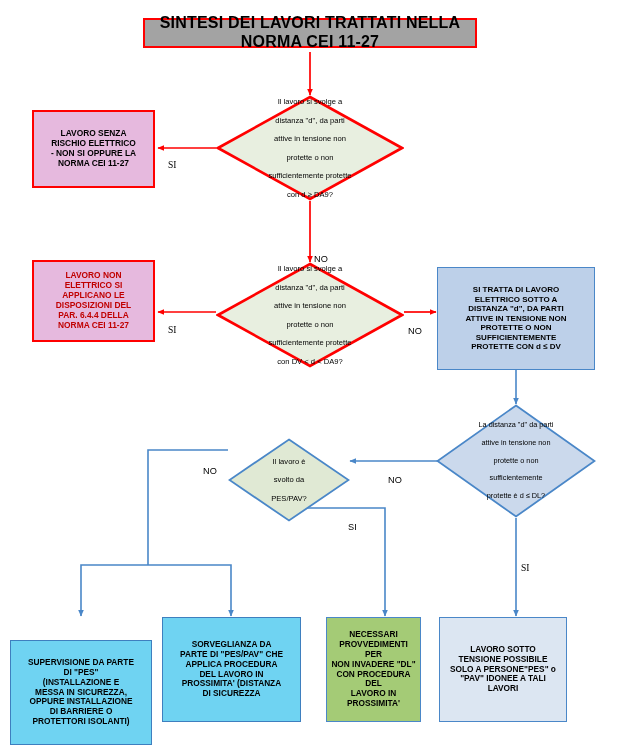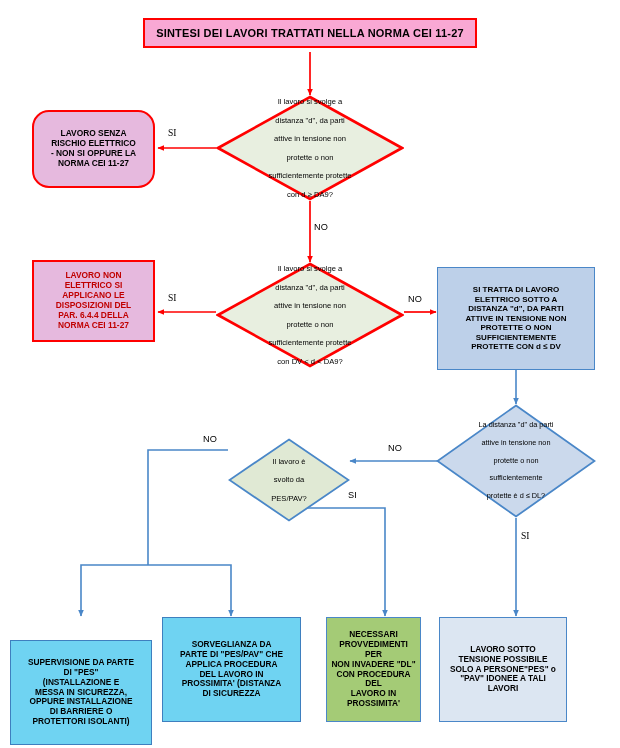--- a/index.html
+++ b/index.html
@@ -9,30 +9,30 @@
     font-family:"Liberation Sans", sans-serif;
     position:relative;
     overflow:hidden;
   }
   #canvas{position:absolute;left:0;top:0;width:620px;height:748px;}
   .node{position:absolute;box-sizing:border-box;display:flex;align-items:center;justify-content:center;text-align:center;}
   .node .txt{display:block;width:100%;padding:2px 4px;line-height:1.18;}
 
   
   .title-box{
-    background:#f9a8d4;border:2px solid #FF0000;
-    color:#000000;font-size:11px;font-weight:bold;letter-spacing:.2px;
+    background:#a3a3a3;border:2px solid #FF0000;
+    color:#000000;font-size:16px;font-weight:bold;letter-spacing:.2px;
   }
 
   
   .pink-box{
     background:#E6B9DE;border:2.5px solid #FF0000;
     font-size:8.4px;font-weight:bold;line-height:1.3;
   }
-  .pink-box.black-text{color:#000000;border-radius:17px;}
+  .pink-box.black-text{color:#000000;}
   .pink-box.red-text{color:#C00000;}
 
   
   .diamond{position:absolute;}
   .diamond .dtext{
     position:absolute;left:0;top:0;width:100%;height:100%;
     display:flex;align-items:center;justify-content:center;
     text-align:center;box-sizing:border-box;
   }
   .diamond .dtext span{display:block;line-height:1.22;}
@@ -52,21 +52,21 @@
   }
   .lightblue-box{
     background:#DCE6F2;border:1.6px solid #4A87C8;
     color:#000000;font-size:8.3px;font-weight:bold;line-height:1.3;
   }
 
   
   .elabel{
     position:absolute;font-size:9.5px;color:#000000;
     font-family:"Liberation Serif", serif;
-    background:transparent;white-space:nowrap;
+    background:transparent;white-space:nowrap;margin-top:32px;
   }
   .elabel.sans{font-family:"Liberation Sans", sans-serif;font-size:9.2px;}
 </style>
 </head>
 <body>
 
 <svg id="canvas" viewBox="0 0 620 748" xmlns="http://www.w3.org/2000/svg">
   <defs>
     <marker id="arrowRed" markerWidth="7" markerHeight="7" refX="6" refY="3.2" orient="auto" markerUnits="userSpaceOnUse">
       <path d="M0,0.4 L6.6,3.2 L0,6 z" fill="#FF0000"></path>

